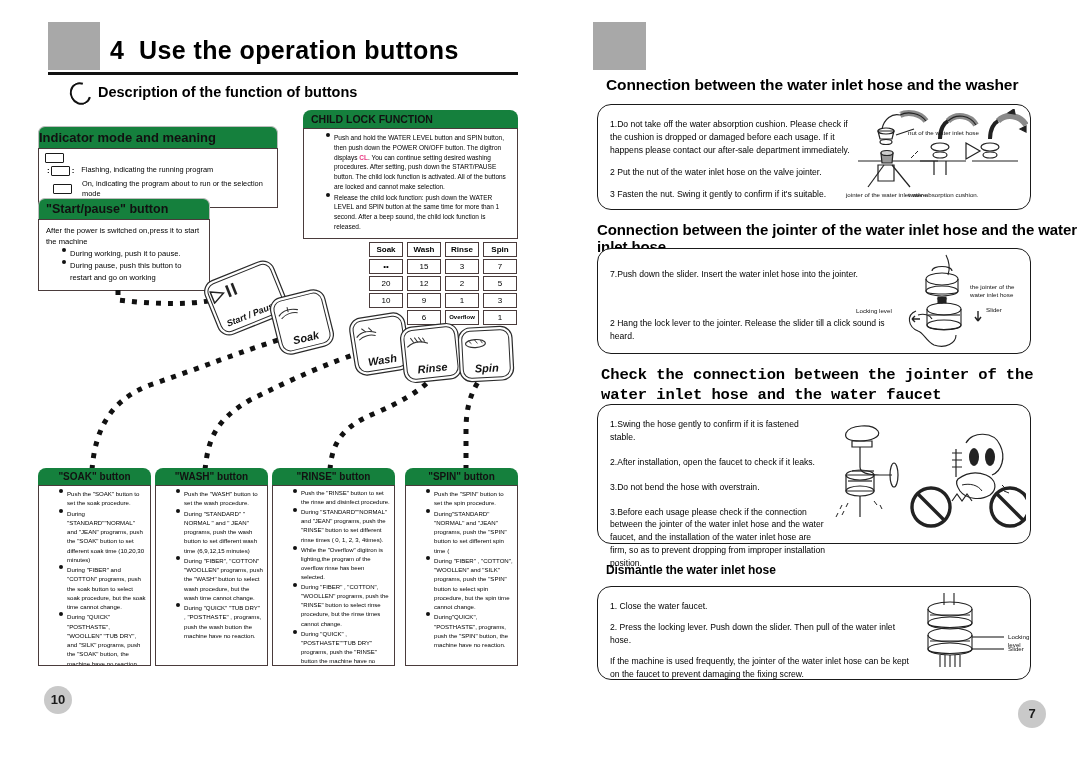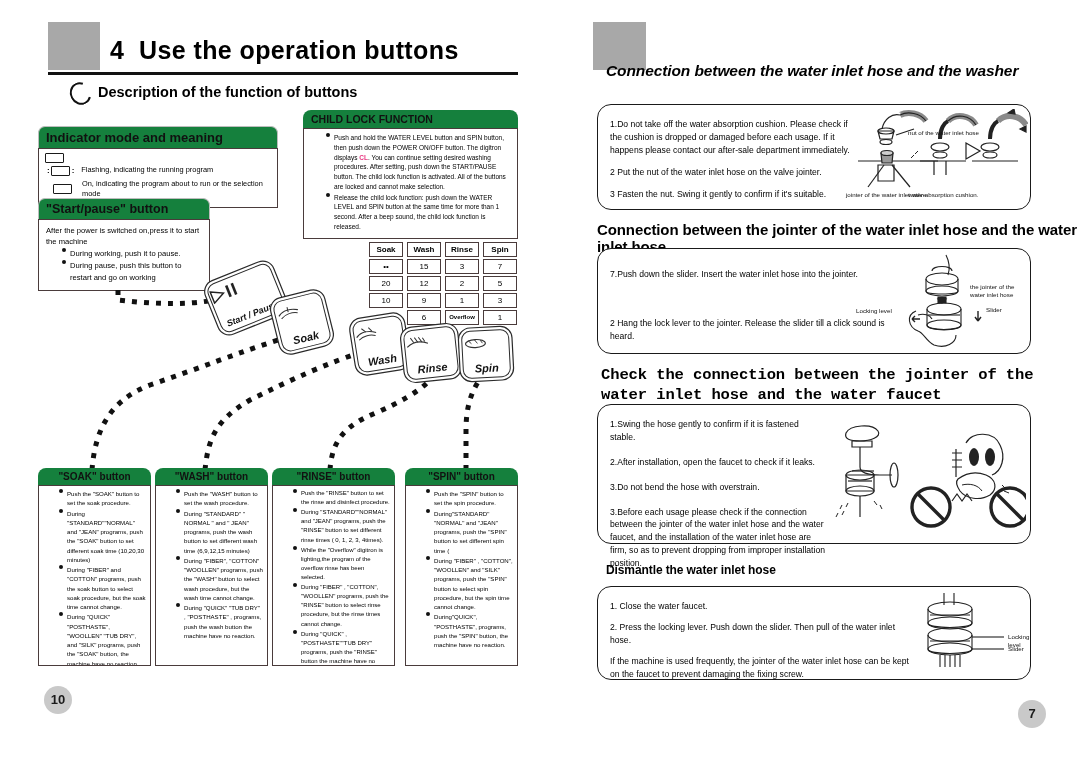--- a/index.html
+++ b/index.html
@@ -35,21 +35,21 @@
     position:absolute;left:98px;top:84px;font-size:14.5px;font-weight:bold;
   }
   #subhead-glyph{
     position:absolute;left:70px;top:82px;width:17px;height:19px;
     border:2.2px solid #111;border-radius:50%;border-right-color:transparent;
     transform:rotate(-28deg);
   }
   
   #indicator-panel{position:absolute;left:38px;top:126px;width:240px;}
   #indicator-panel .hdr-band{
-    padding:3px 7px;font-size:13px;border:1.2px solid #bdbdbd;border-bottom:none;
+    padding:3px 0;font-size:13px;border:1.2px solid #bdbdbd;border-bottom:none;
   }
   #indicator-body{
     border:1.2px solid #4a3b3b;padding:4px 6px 5px 6px;font-size:7.4px;line-height:1.45;
   }
   .ind-row{display:flex;align-items:center;margin-bottom:2px;}
   .lamp{
     width:17px;height:8px;border:1.6px solid #1a1a1a;border-radius:1px;
     background:#fff;flex:0 0 auto;
   }
   .lamp.filled{background:#fff;box-shadow:inset 0 0 0 1.5px #fff;}
@@ -114,21 +114,21 @@
   
   .pagenum{
     position:absolute;width:28px;height:28px;border-radius:50%;background:#c9c9c9;
     color:#1a1a1a;font-size:13px;font-weight:bold;text-align:center;line-height:28px;
   }
   #pagenum-left{left:44px;top:686px;}
   #pagenum-right{left:1018px;top:700px;}
   
   #r-badge{position:absolute;left:593px;top:22px;width:53px;height:48px;}
   .r-title{position:absolute;font-size:15.5px;font-weight:bold;letter-spacing:-.1px;}
-  #r-title-1{left:606px;top:62px;font-style:italic;}
+  #r-title-1{left:606px;top:76px;}
   #r-title-2{left:597px;top:221px;font-size:15px;}
   #r-title-3{left:601px;top:365px;width:440px;line-height:1.3;font-family:Liberation Mono, monospace;}
   #r-title-4{left:606px;top:563px;font-size:12px;}
   .r-card{position:absolute;}
   .r-card .inner{padding:9px 12px;font-size:8.6px;line-height:1.5;position:relative;}
   #r-card-1{left:597px;top:104px;width:432px;height:104px;}
   #r-card-2{left:597px;top:248px;width:432px;height:104px;}
   #r-card-3{left:597px;top:404px;width:432px;height:138px;}
   #r-card-4{left:597px;top:586px;width:432px;height:92px;}
   .r-card p{margin:4px 0 9px 0;max-width:250px;}

